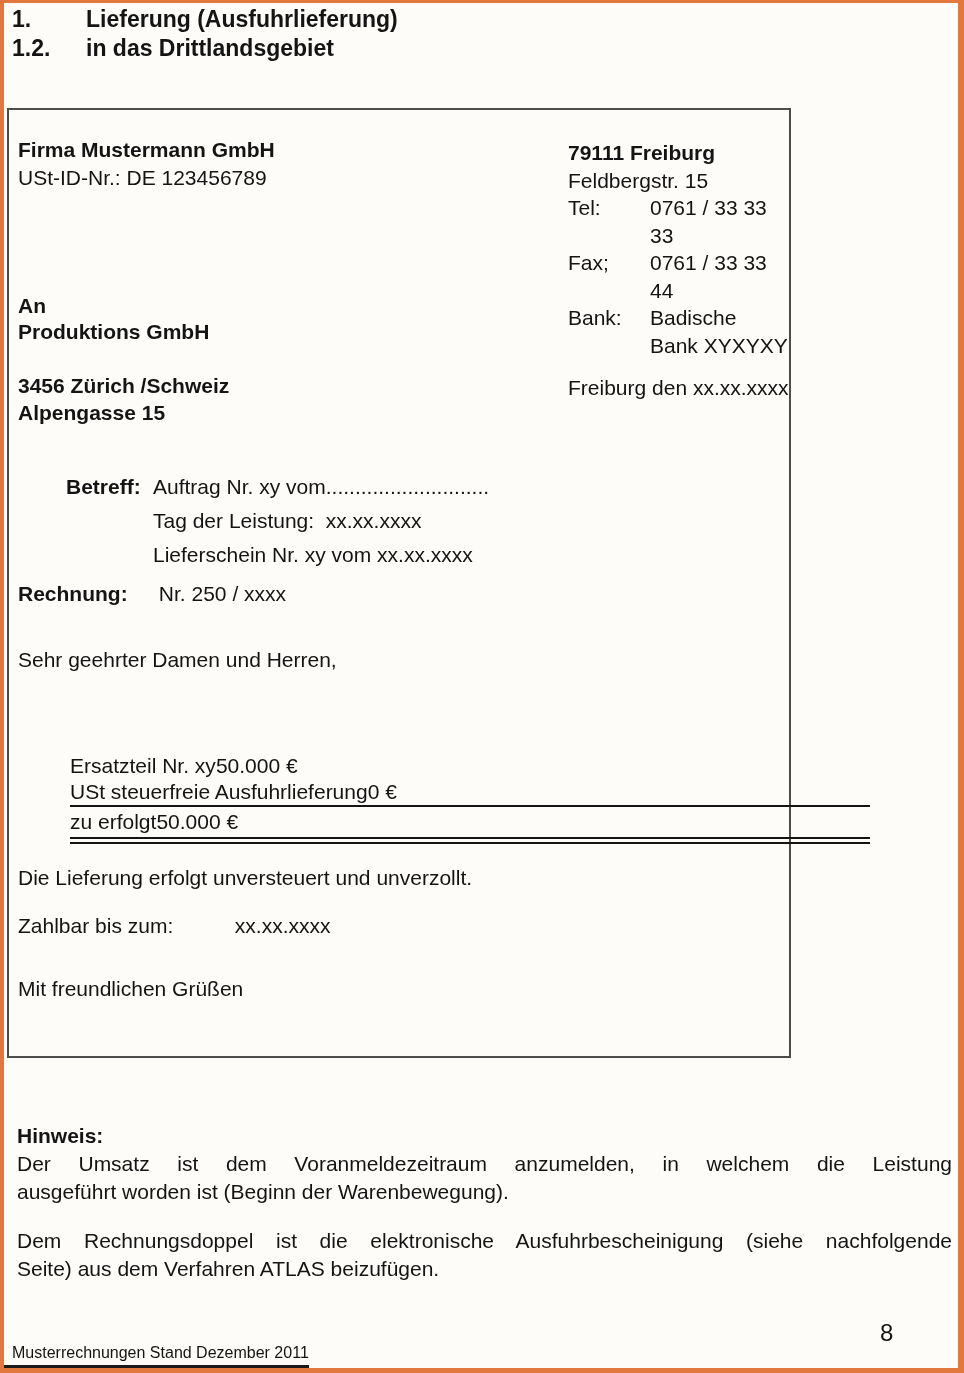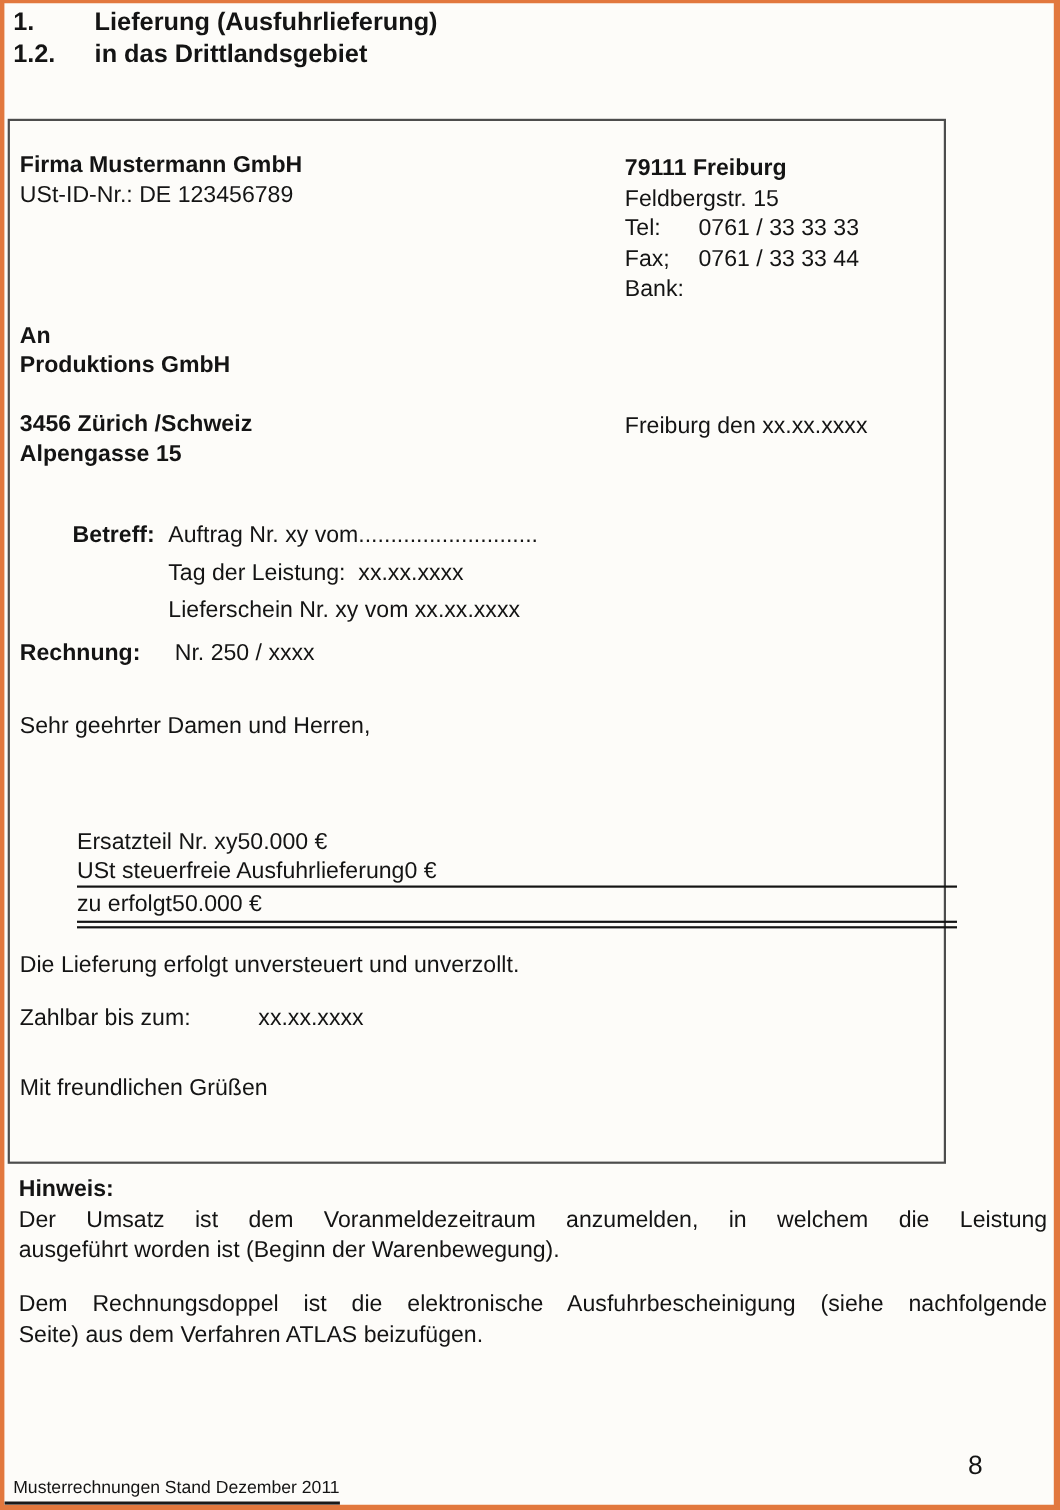--- a/index.html
+++ b/index.html
@@ -22,31 +22,31 @@
 
   
   .heading { position: absolute; left: 8px; top: 2px; }
   .h-row { display: flex; line-height: 29px; font-weight: bold; font-size: 23px; }
   .h-num { width: 74px; flex: 0 0 74px; }
 
   
   .letter-box {
     position: absolute;
     left: 3px; top: 105px;
-    width: 853px; height: 950px;
+    width: 784px; height: 950px;
     box-sizing: border-box;
     border: 2px solid #4d4d4d;
     background: #fdfcf9;
     padding-left: 36px;
   }
   .letter-box > div { position: absolute; }
 
   .sender { left: 9px; top: 26px; line-height: 28px; }
   .contact { left: 559px; top: 29px; line-height: 27.5px; }
-  .kv { display: flex; }
+  .kv { display: flex; gap: 15px; }
   .kv .k { width: 67px; flex: 0 0 67px; }
 
   .recipient   { left: 9px; top: 183px; line-height: 26px; font-weight: bold; }
   .recip-addr  { left: 9px; top: 262px; line-height: 27px; font-weight: bold; }
   .date-line   { left: 559px; top: 264px; line-height: 27px; }
 
   .subject { left: 9px; top: 360px; line-height: 34px; }
   .subj-row { display: flex; margin-left: 48px; }
   .subj-label { width: 87px; flex: 0 0 87px; font-weight: bold; }
 
@@ -60,21 +60,21 @@
   .item-row.subtotal { border-bottom: 2px solid #141414; }
   .item-row.total { padding-top: 2px; }
   .rule-double { height: 7px; box-sizing: border-box; border-top: 2px solid #141414; border-bottom: 2px solid #141414; margin-top: 2px; }
 
   .delivery { left: 9px; top: 754px; line-height: 27px; }
   .payment  { left: 9px; top: 802px; line-height: 27px; }
   .pay-label { display: inline-block; width: 211px; }
   .closing  { left: 9px; top: 865px; line-height: 27px; text-align: right; }
 
   
-  .notes { position: absolute; left: 13px; top: 1064px; width: 935px; }
+  .notes { position: absolute; left: 13px; top: 1119px; width: 935px; }
   .notes-label { font-weight: bold; line-height: 28px; }
   .notes p { margin: 0; line-height: 28px; }
   .notes p.gap { margin-top: 21px; }
   .line-just { text-align: justify; text-align-last: justify; }
 
   .page-number { position: absolute; left: 876px; top: 1316px; font-size: 24px; line-height: 28px; }
   .footer-text { position: absolute; left: 8px; top: 1340px; font-size: 16px; line-height: 20px; }
   .footer-rule { position: absolute; left: 0; top: 1362px; width: 305px; height: 3px; background: #1a1a1a; }
 </style>
 </head>
@@ -106,20 +106,21 @@
       <div class="kv">
         <span class="k">Tel:</span>
         <span>0761 / 33 33 33</span>
       </div>
       <div class="kv">
         <span class="k">Fax;</span>
         <span>0761 / 33 33 44</span>
       </div>
       <div class="kv">
         <span class="k">Bank:</span>
+        <span>Badische Bank XYXYXY</span>
       </div>
     </div>
 
     <div class="recipient">
       <div>An</div>
       <div>Produktions GmbH</div>
     </div>
 
     <div class="recip-addr">
       <div>3456 Zürich /Schweiz</div>

